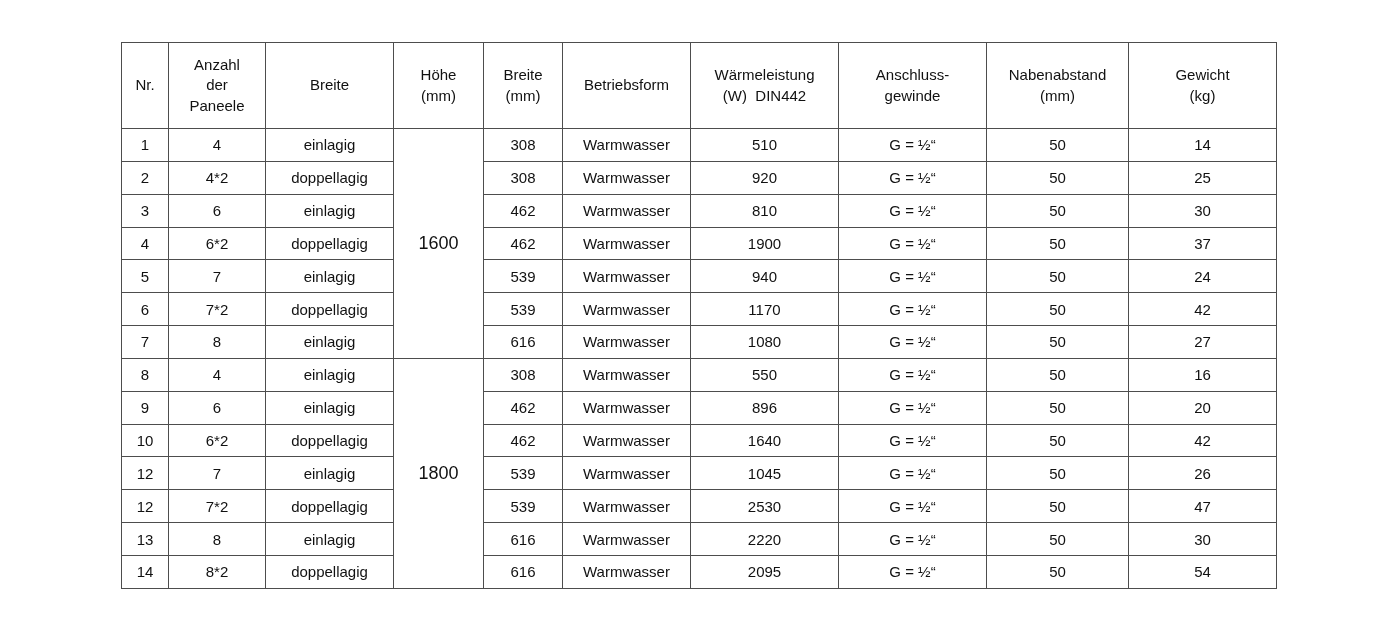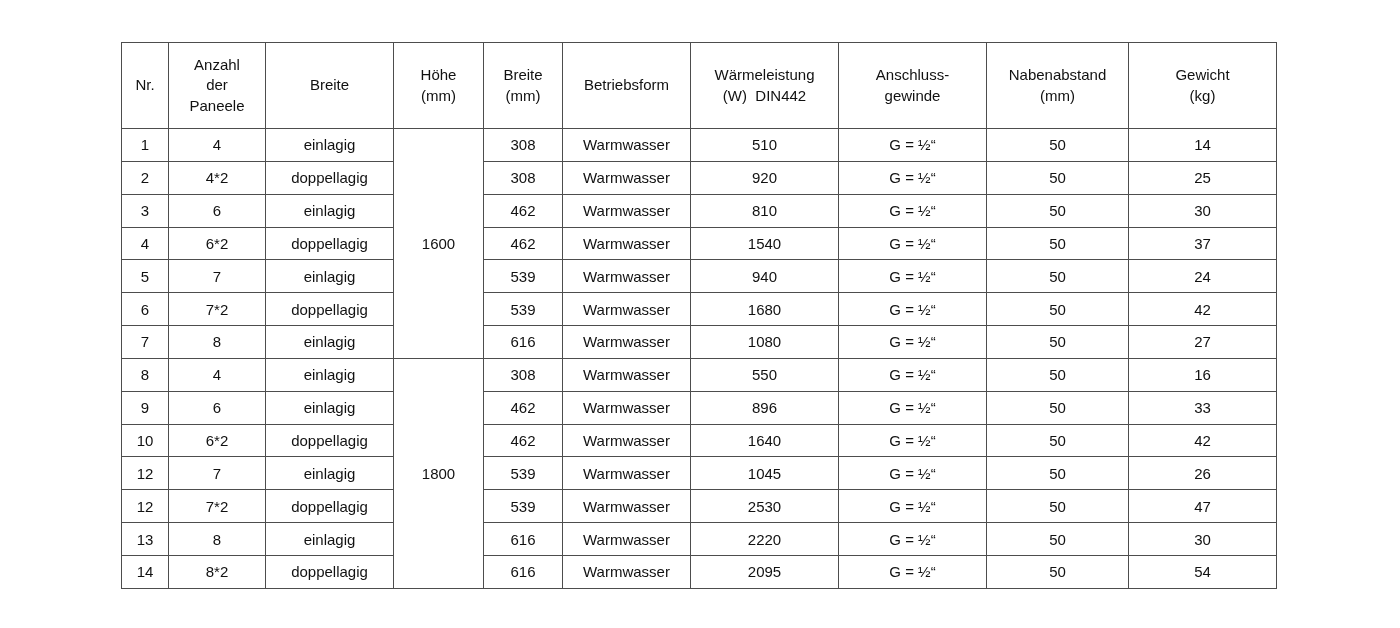--- a/index.html
+++ b/index.html
@@ -38,21 +38,21 @@
     vertical-align: middle;
     padding: 0 2px;
     font-weight: 400;
     overflow: hidden;
     white-space: nowrap;
   }
   .spec-table thead tr { height: 86px; }
   .spec-table tbody tr { height: 32.85px; }
   .spec-table th { line-height: 1.35; font-size: 15px; }
   .hdr-line { text-align: center; }
-  td.hoehe-cell { font-size: 15px; }
+  td.hoehe-cell { font-size: 18px; }
 </style>
 </head>
 <body>
 
 <div class="page">
   <div class="table-wrap">
     <table class="spec-table">
       <colgroup>
         <col style="width:47px">
           <col style="width:97px">
@@ -141,21 +141,21 @@
           <td>G = ½“</td>
           <td>50</td>
           <td>30</td>
         </tr>
         <tr>
           <td>4</td>
           <td>6*2</td>
           <td>doppellagig</td>
           <td>462</td>
           <td>Warmwasser</td>
-          <td>1540</td>
+          <td>1900</td>
           <td>G = ½“</td>
           <td>50</td>
           <td>37</td>
         </tr>
         <tr>
           <td>5</td>
           <td>7</td>
           <td>einlagig</td>
           <td>539</td>
           <td>Warmwasser</td>
@@ -163,21 +163,21 @@
           <td>G = ½“</td>
           <td>50</td>
           <td>24</td>
         </tr>
         <tr>
           <td>6</td>
           <td>7*2</td>
           <td>doppellagig</td>
           <td>539</td>
           <td>Warmwasser</td>
-          <td>1680</td>
+          <td>1170</td>
           <td>G = ½“</td>
           <td>50</td>
           <td>42</td>
         </tr>
         <tr>
           <td>7</td>
           <td>8</td>
           <td>einlagig</td>
           <td>616</td>
           <td>Warmwasser</td>
@@ -200,21 +200,21 @@
         </tr>
         <tr>
           <td>9</td>
           <td>6</td>
           <td>einlagig</td>
           <td>462</td>
           <td>Warmwasser</td>
           <td>896</td>
           <td>G = ½“</td>
           <td>50</td>
-          <td>33</td>
+          <td>20</td>
         </tr>
         <tr>
           <td>10</td>
           <td>6*2</td>
           <td>doppellagig</td>
           <td>462</td>
           <td>Warmwasser</td>
           <td>1640</td>
           <td>G = ½“</td>
           <td>50</td>

